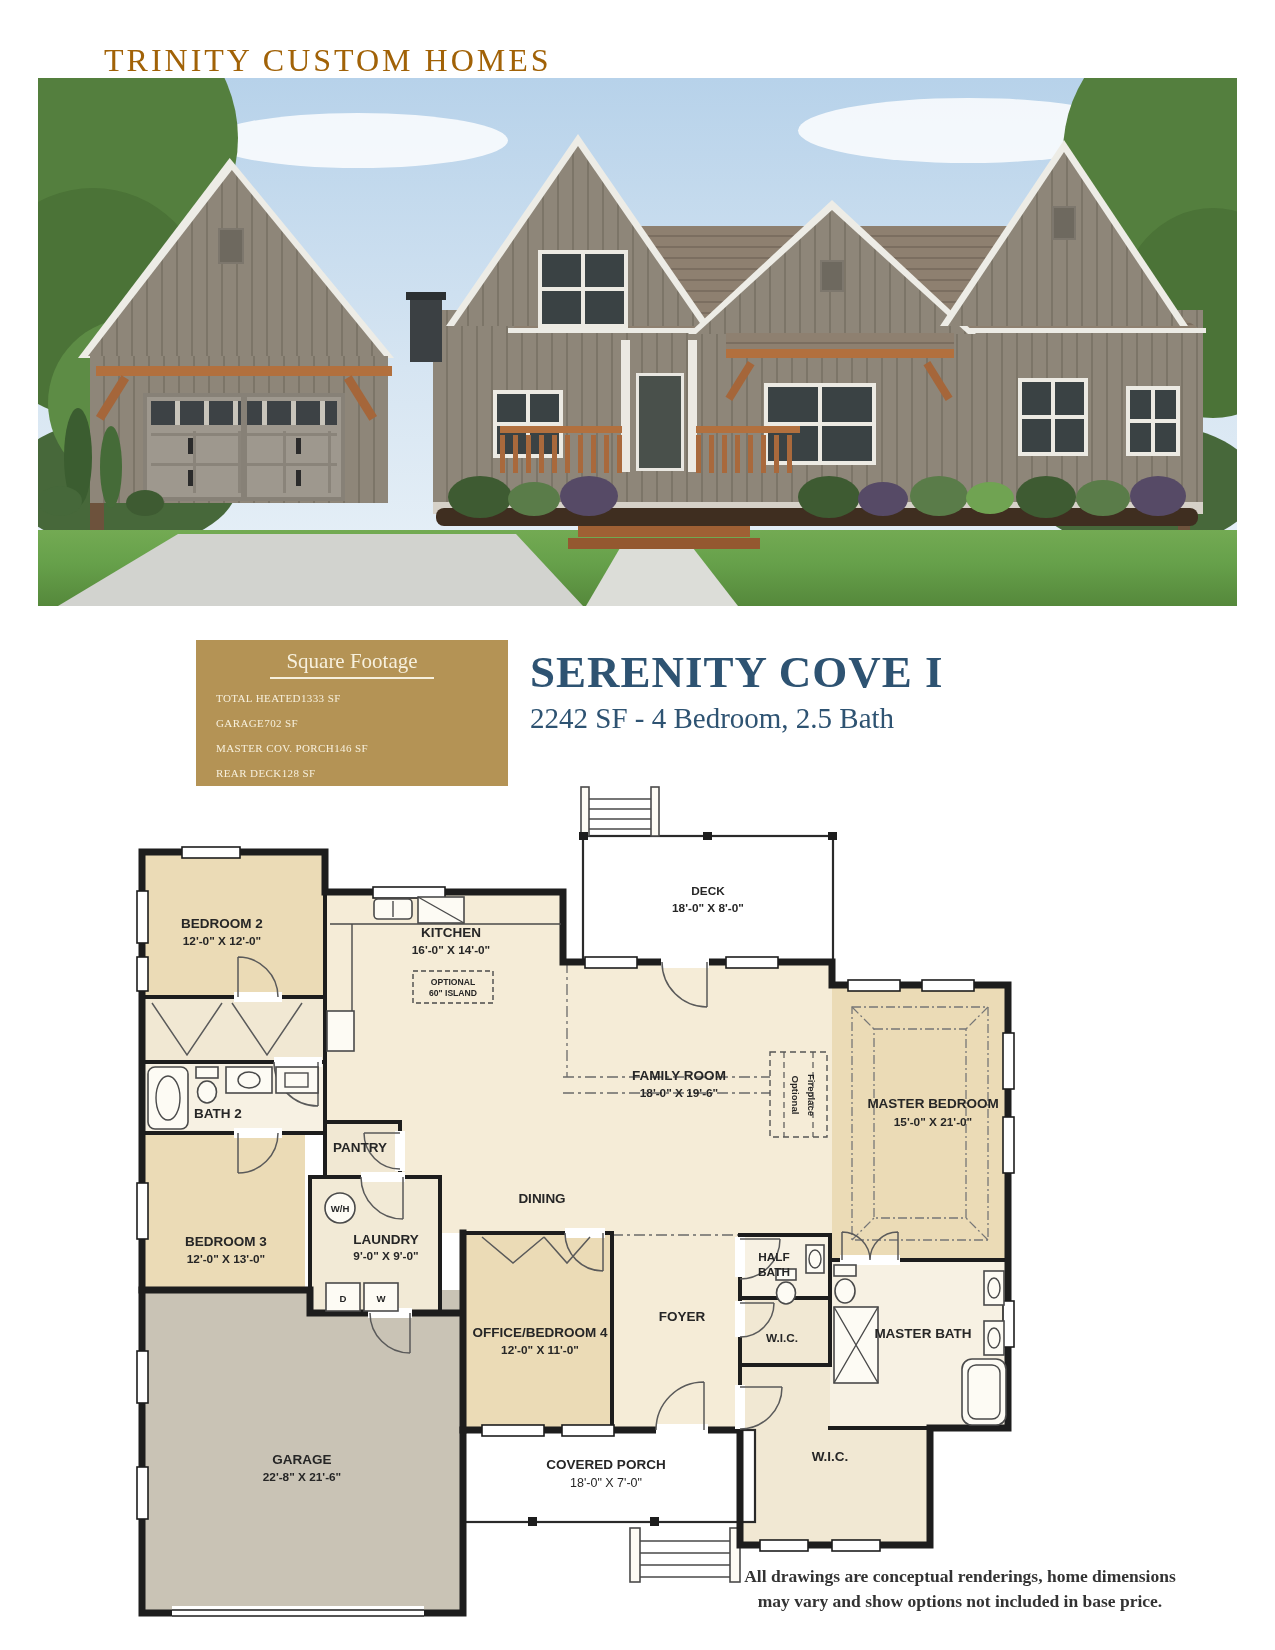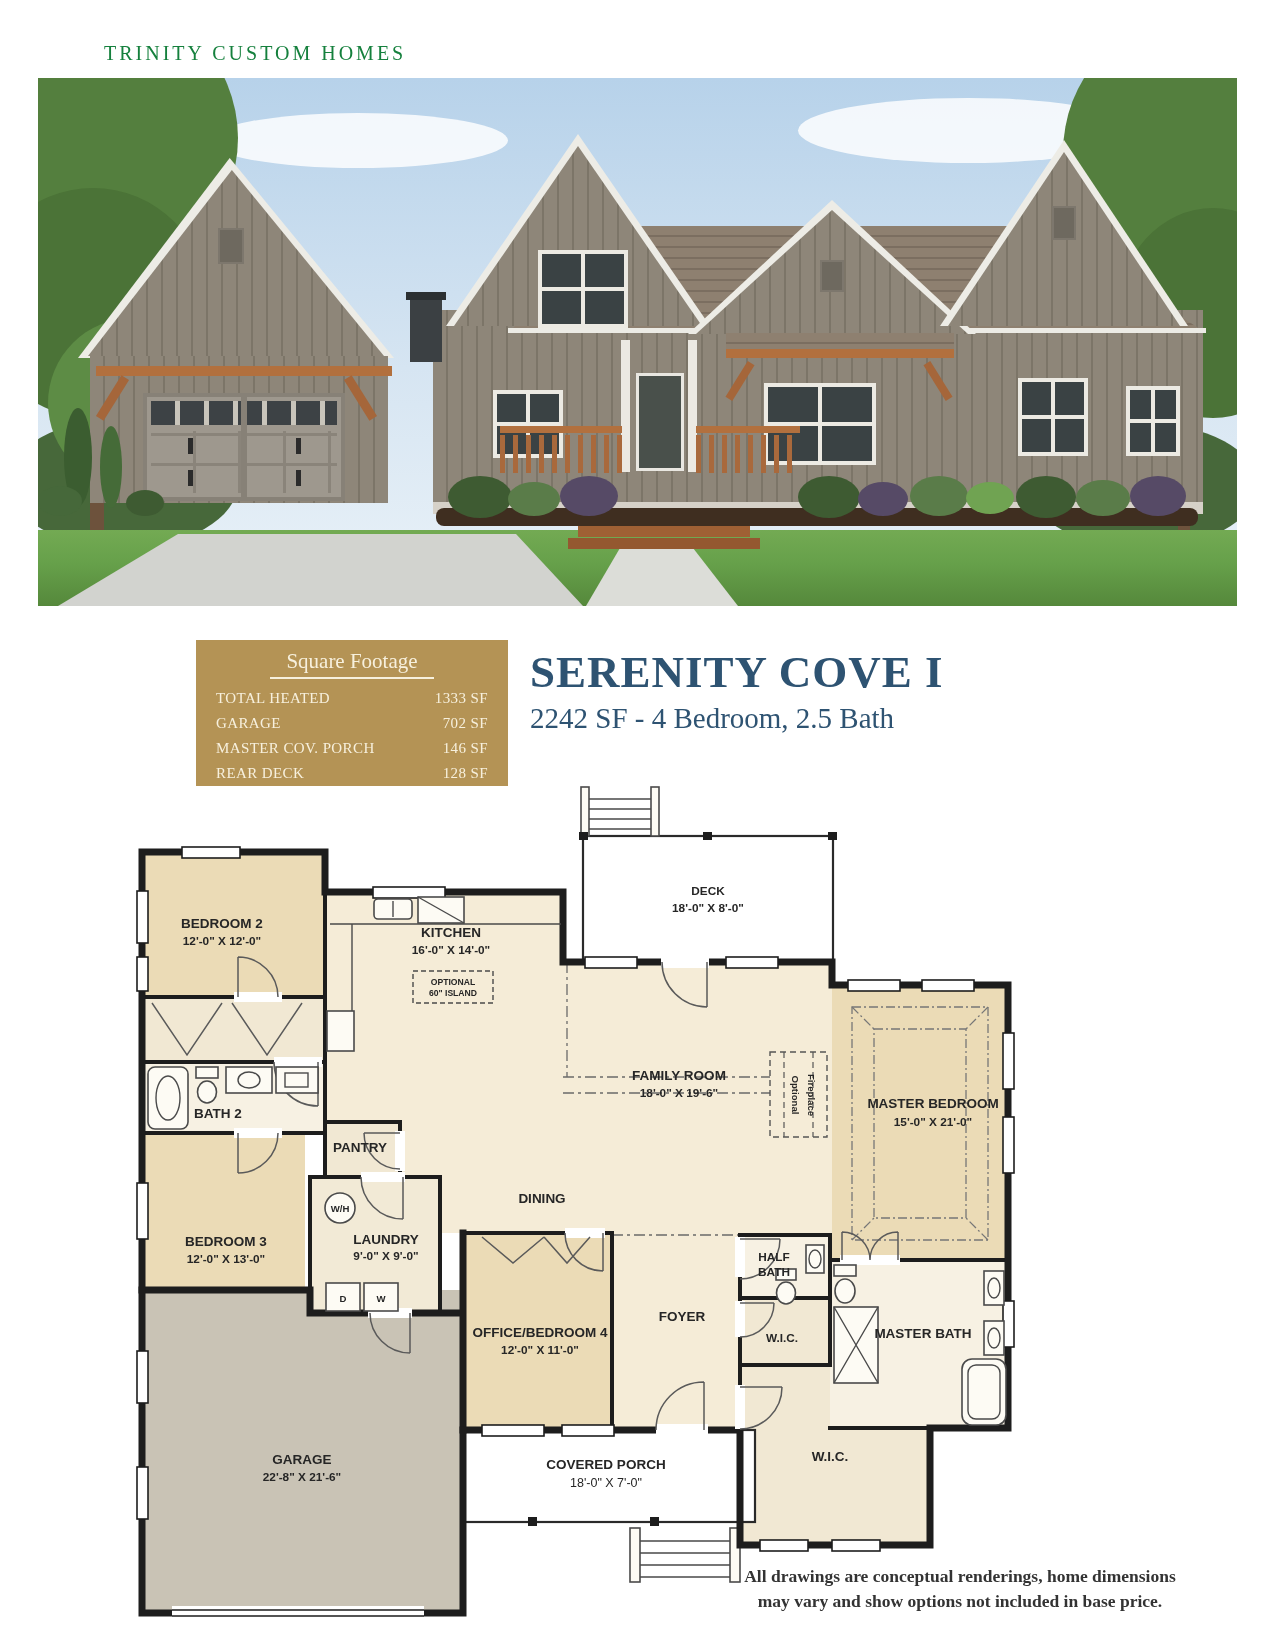--- a/index.html
+++ b/index.html
@@ -8,27 +8,27 @@
   .abs{position:absolute}
   .leaf{border-radius:50%}
   .cloud{border-radius:50%;background:#ffffff;opacity:.82}
   .siding{background:repeating-linear-gradient(90deg,#8e8679 0px,#8e8679 13px,#7c7568 13px,#7c7568 15px)}
   .shingles{background:repeating-linear-gradient(180deg,#8e8070 0px,#8e8070 9px,#7b6e60 9px,#7b6e60 11px)}
   .wood{background:#b2703e}
   .win{background:#3a4244;border:4px solid #eceae3;box-sizing:border-box}
   .win .mh{position:absolute;left:0;right:0;top:calc(50% - 2px);height:4px;background:#eceae3}
   .win .mv{position:absolute;top:0;bottom:0;left:calc(50% - 2px);width:4px;background:#eceae3}
   .vent{background:#6e695f;border:2px solid #7d776d;box-sizing:border-box}
-  .brand{left:104px;top:42px;font-size:20px;letter-spacing:3px;color:#15803d;white-space:nowrap}
+  .brand{left:104px;top:42px;font-size:32px;letter-spacing:3px;color:#a16207;white-space:nowrap}
   .photo{left:38px;top:78px;width:1199px;height:528px;overflow:hidden;background:#cfe0ee}
   .sfbox{left:196px;top:640px;width:312px;height:146px;background:#b49355;color:#f7f0dd;
          padding:9px 20px;box-sizing:border-box}
   .sfhead{display:block;width:max-content;margin:0 auto 7px;font-size:21px;
           border-bottom:2px solid #f7f0dd;padding:0 16px 3px}
-  .sfrow{display:flex;justify-content:space-between;font-size:15px;line-height:25px;letter-spacing:.4px}
+  .sfrow{display:flex;justify-content:flex-start;font-size:11px;line-height:25px;letter-spacing:.4px}
   .tblock{left:530px;top:646px;width:610px;color:#2e5372}
   .tname{font-size:45px;font-weight:bold;letter-spacing:1px;white-space:nowrap}
   .tsub{font-size:29px;margin-top:4px;white-space:nowrap}
   .disc{left:700px;top:1564px;width:520px;text-align:center;font-size:17.5px;font-weight:bold;
         color:#333;line-height:25px}
   
   .pw{stroke:#1d1d1d;stroke-width:7;stroke-linecap:square;fill:none}
   .pi{stroke:#1d1d1d;stroke-width:4;stroke-linecap:square;fill:none}
   .pt{stroke:#2a2a2a;stroke-width:2.2;fill:#ffffff}
   .pf{stroke:#4a4a4a;stroke-width:1.6;fill:#fdfbf4}

